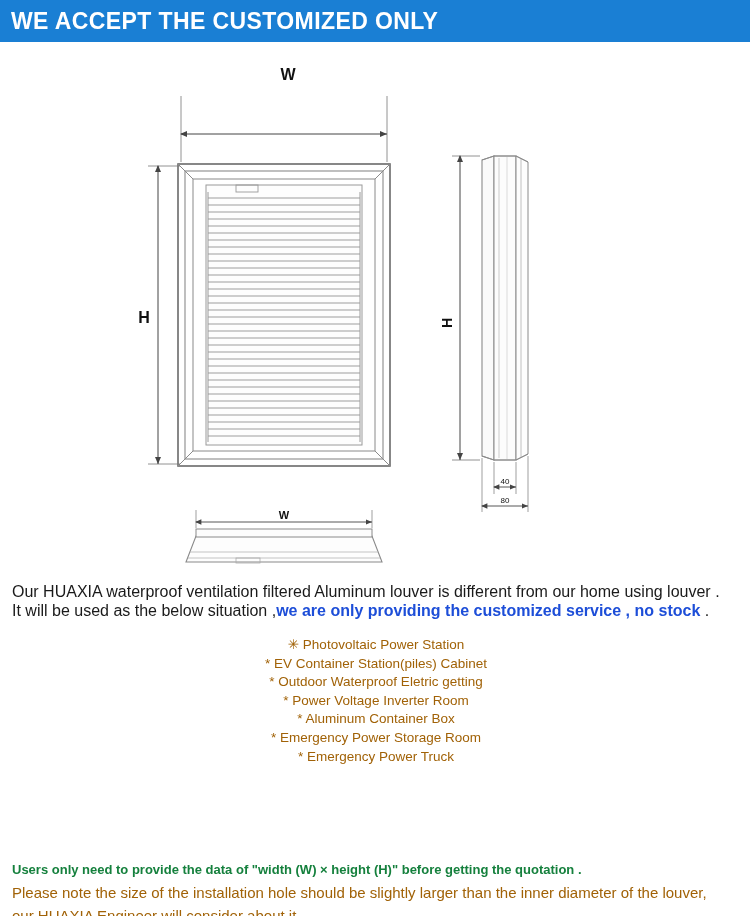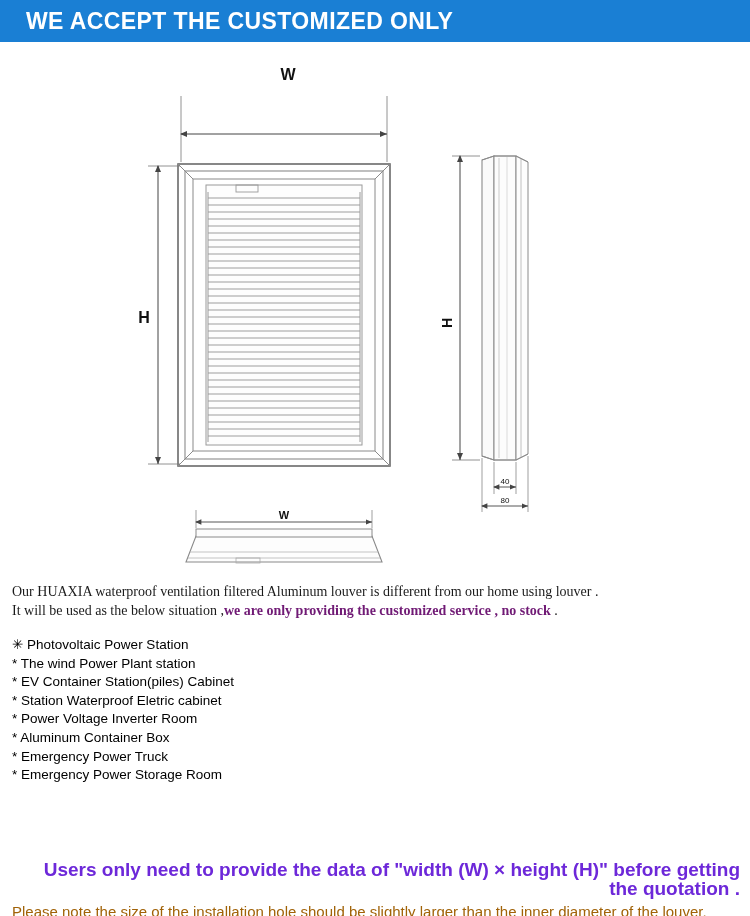--- a/index.html
+++ b/index.html
@@ -25,21 +25,21 @@
     height: 42px;
     background: #1a7fd4;
     display: flex;
     align-items: center;
   }
   .banner-title {
     color: #ffffff;
     font-size: 23px;
     font-weight: bold;
     letter-spacing: 0.4px;
-    padding-left: 26px;
+    padding-left: 11px;
     white-space: nowrap;
   }
 
   
   .drawing {
     position: absolute;
     left: 0;
     top: 42px;
     width: 750px;
     height: 530px;
@@ -47,50 +47,49 @@
   .drawing svg { display: block; }
 
   
   .body-text {
     position: absolute;
     left: 12px;
     top: 582px;
     width: 728px;
   }
   .para {
-    font-size: 14px;
+    font-size: 16px;
     line-height: 19px;
     color: #1a1a1a;
-    font-family: Liberation Serif, serif;
   }
   .para .redtext {
-    color: #701a75;
+    color: #1d4ed8;
     font-weight: bold;
   }
   .bullets {
     margin-top: 16px;
   }
   .bullet {
     font-size: 13.5px;
     line-height: 18.6px;
-    color: #000000;
+    color: #a16207;
     white-space: nowrap;
+    text-align: center;
   }
   .footer-note {
     position: absolute;
     left: 12px;
     top: 860px;
     width: 728px;
   }
   .footer-red {
-    color: #6d28d9;
-    font-size: 19px;
+    color: #15803d;
+    font-size: 13px;
     font-weight: bold;
     line-height: 19px;
-    text-align: right;
   }
   .footer-black {
     color: #a16207;
     font-size: 15px;
     line-height: 19px;
     margin-top: 4px;
   }
 </style>
 </head>
 <body>
@@ -212,27 +211,26 @@
     <text x="284" y="477" font-family="Liberation Sans, sans-serif" font-size="11" font-weight="bold" fill="#111" text-anchor="middle">W</text>
   </svg>
 </div>
 
 <div class="body-text">
   <div class="para">Our HUAXIA waterproof ventilation filtered Aluminum louver is different from our home using louver .</div>
   <div class="para"><span>It will be used as the below situation ,</span><span class="redtext">we are only providing the customized service , no stock</span><span> .</span></div>
 
   <div class="bullets">
     <div class="bullet">✳ Photovoltaic Power Station</div>
-    <div class="bullet">* The wind Power Plant station</div>
     <div class="bullet">* EV Container Station(piles) Cabinet</div>
-    <div class="bullet">* Station Waterproof Eletric cabinet</div>
+    <div class="bullet">* Outdoor Waterproof Eletric getting</div>
     <div class="bullet">* Power Voltage Inverter Room</div>
     <div class="bullet">* Aluminum Container Box</div>
+    <div class="bullet">* Emergency Power Storage Room</div>
     <div class="bullet">* Emergency Power Truck</div>
-    <div class="bullet">* Emergency Power Storage Room</div>
   </div>
 </div>
 
 <div class="footer-note">
   <div class="footer-red">Users only need to provide the data of "width (W) × height (H)" before getting the quotation .</div>
   <div class="footer-black">Please note the size of the installation hole should be slightly larger than the inner diameter of the louver,</div>
   <div class="footer-black">our HUAXIA Engineer will consider about it</div>
 </div>
 
 </body></html>

